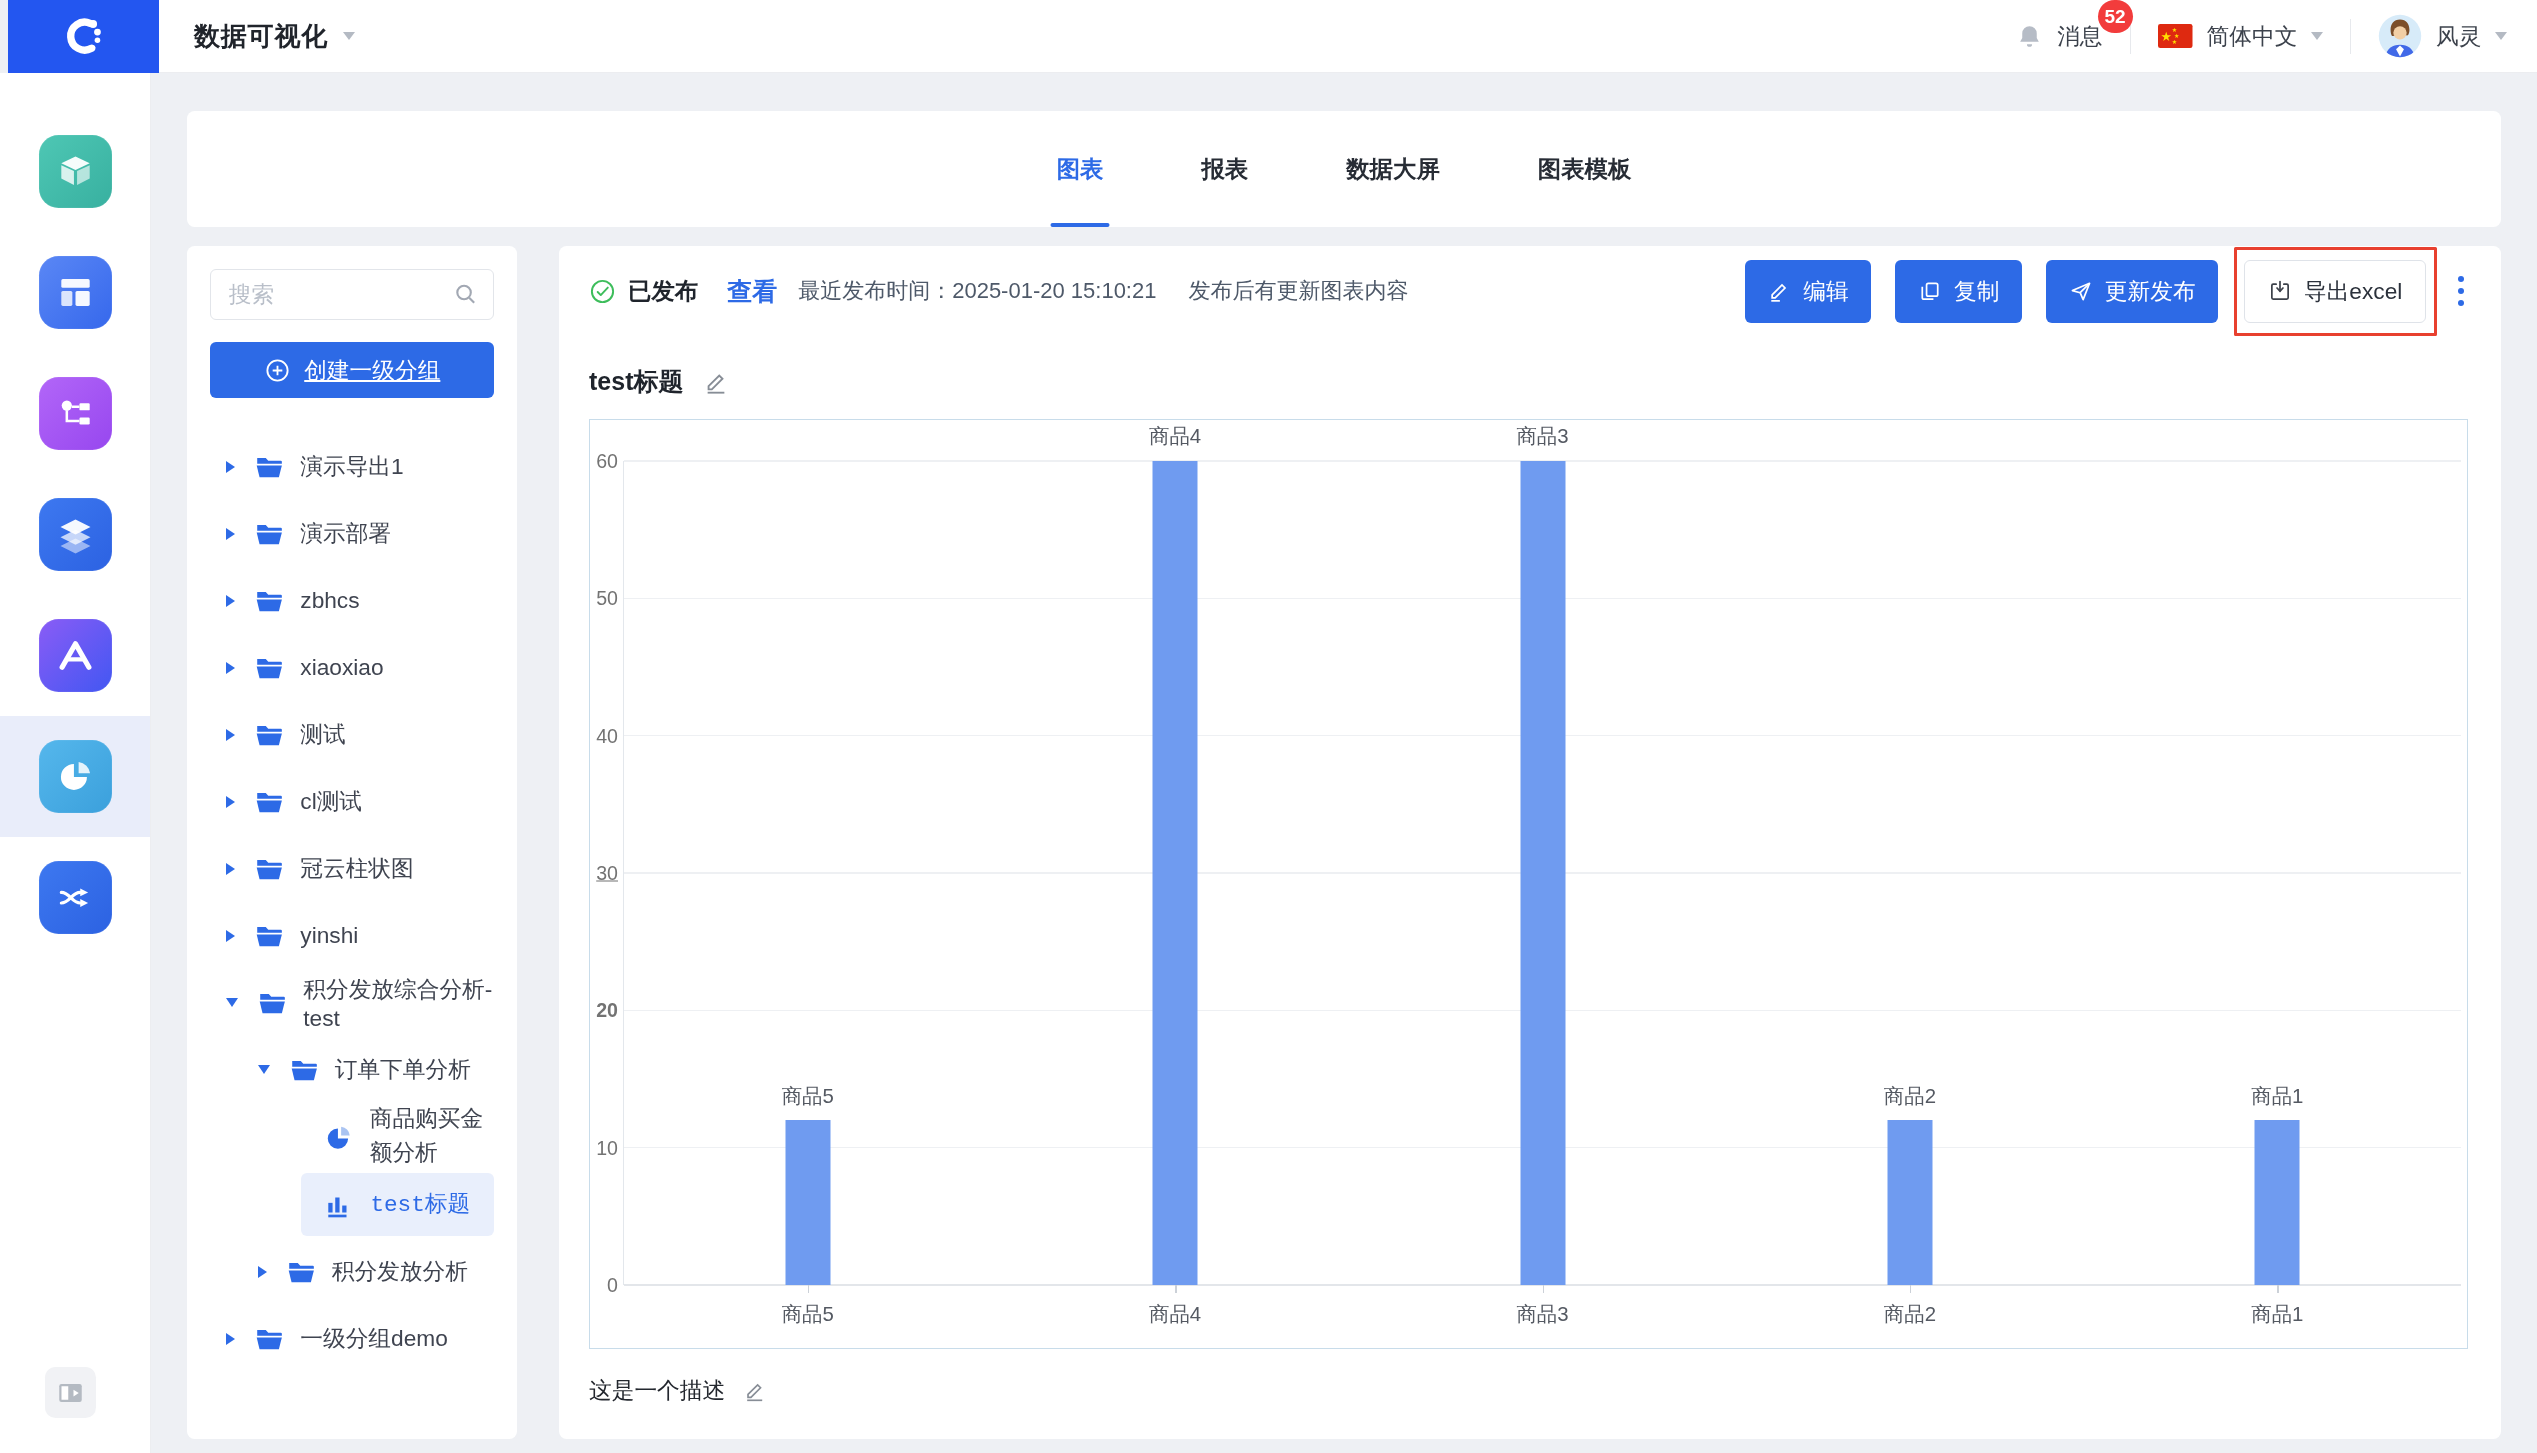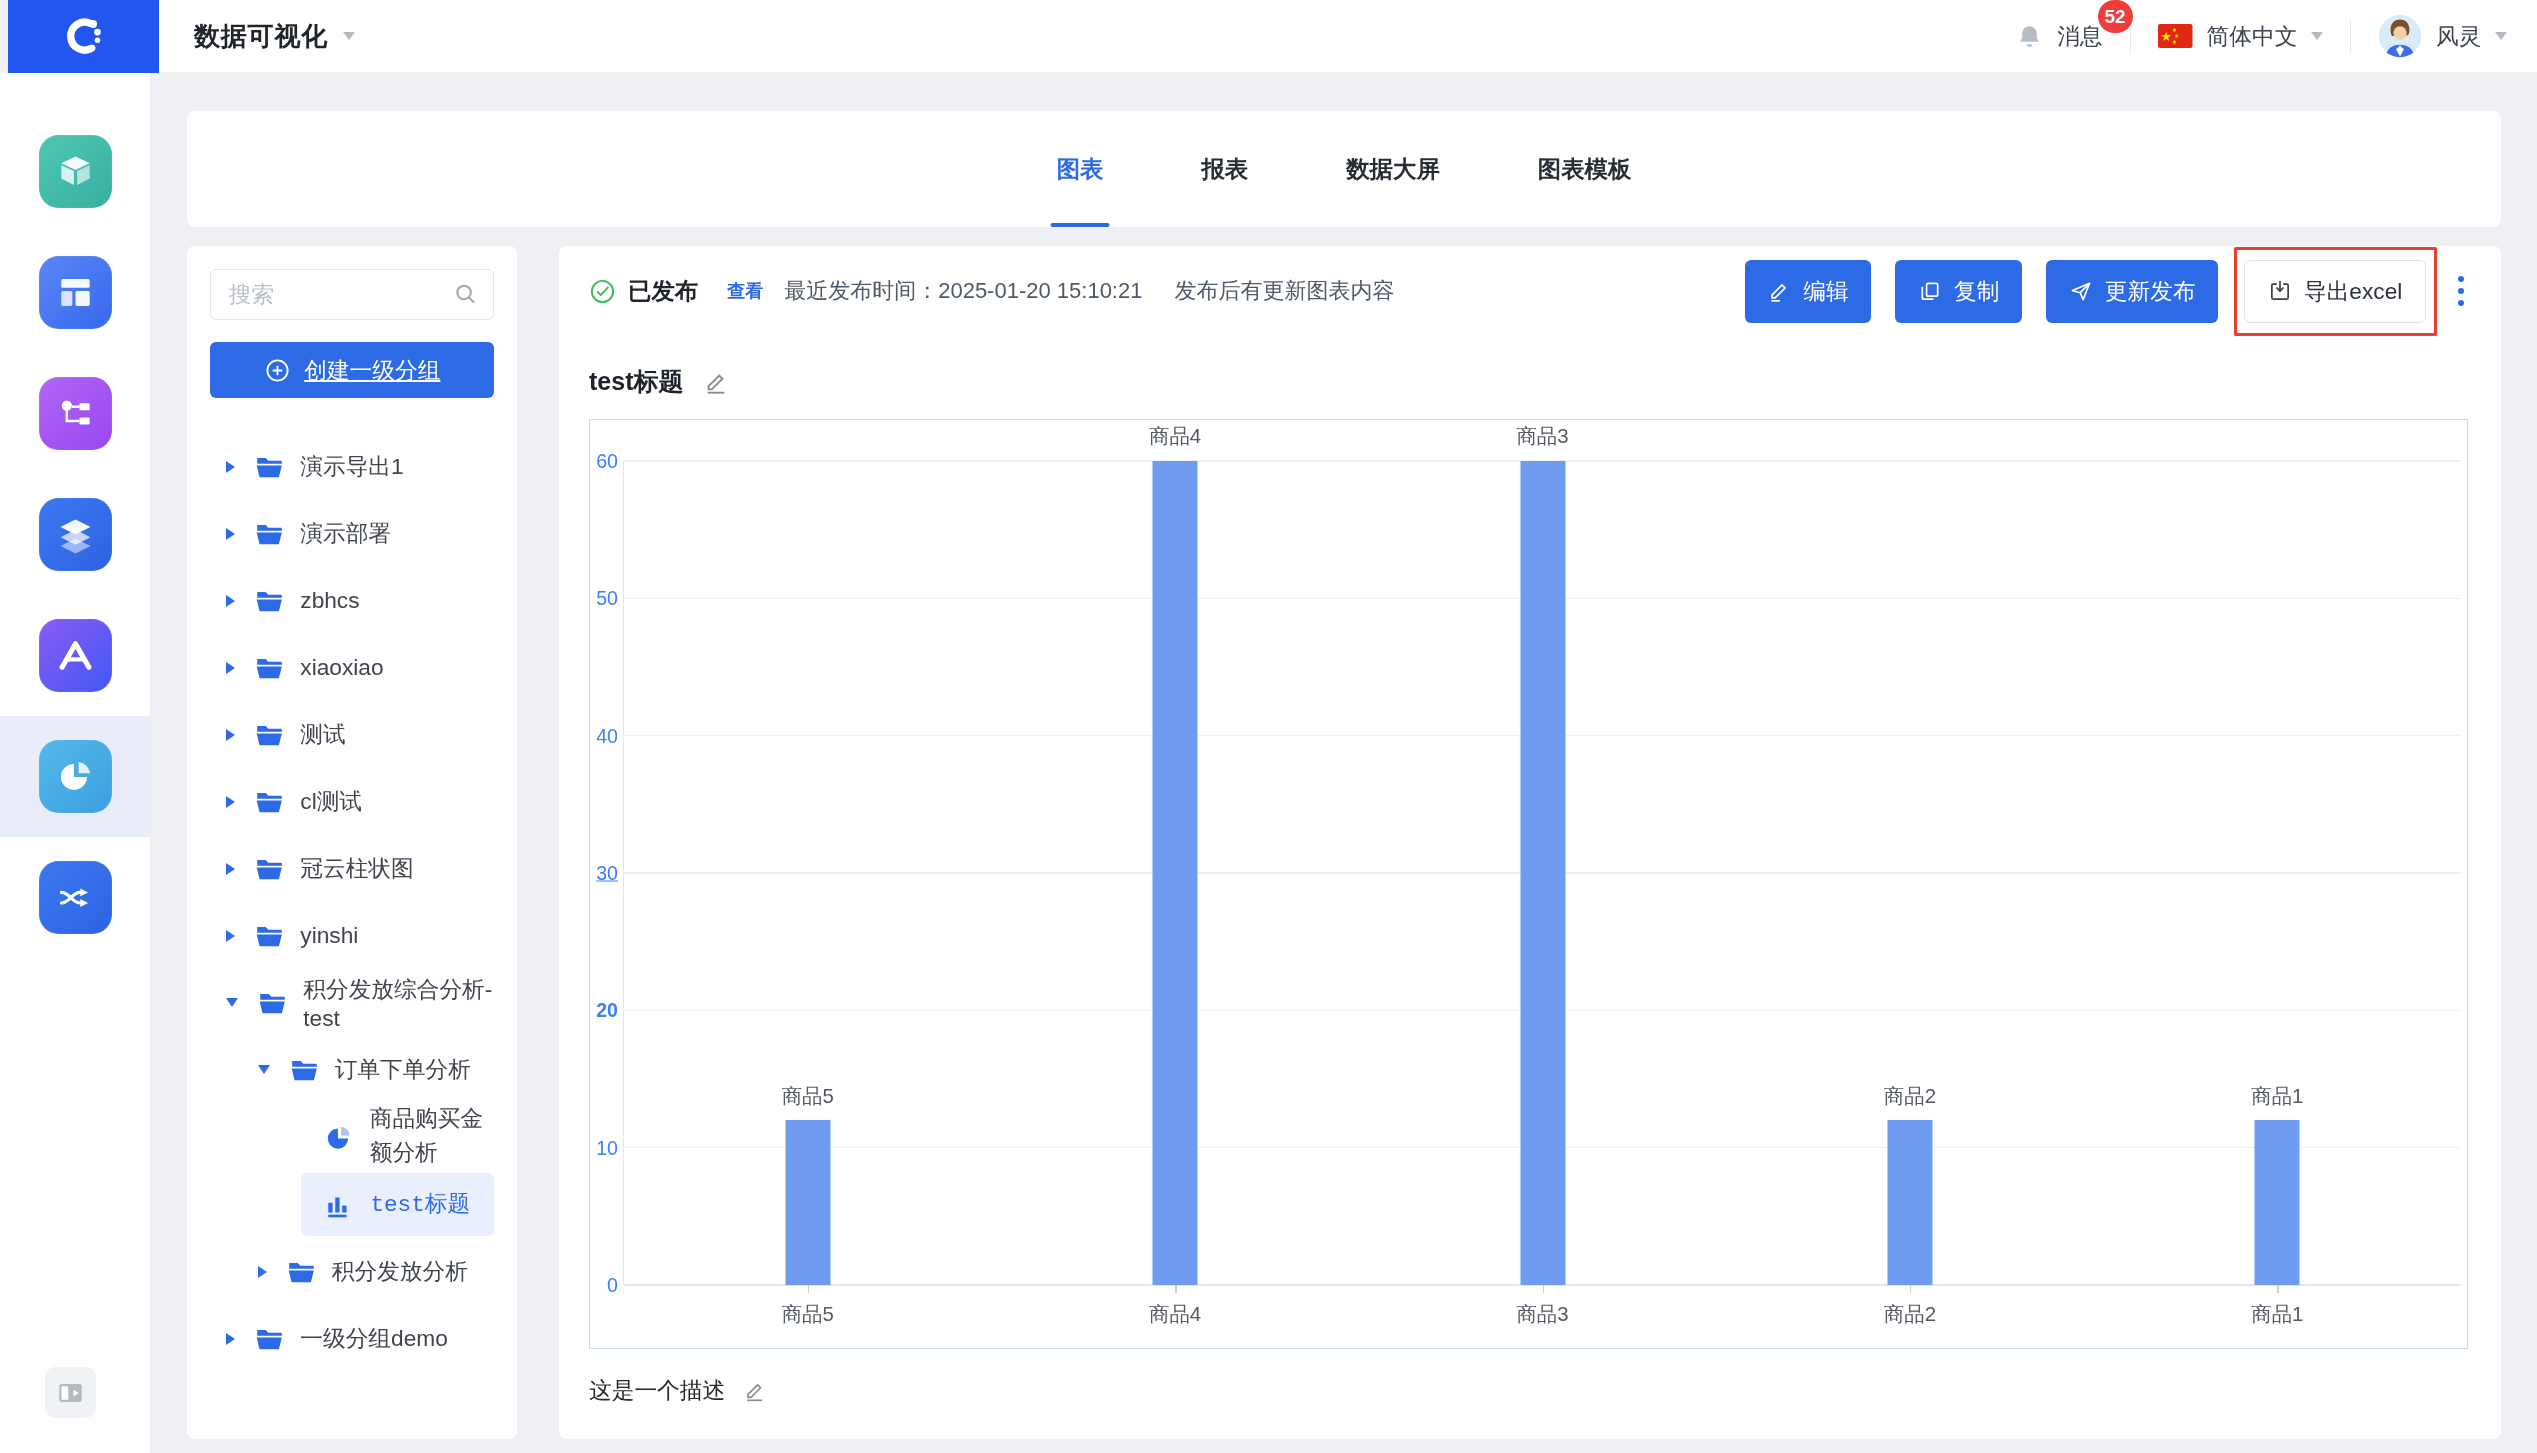--- a/index.html
+++ b/index.html
@@ -59,40 +59,40 @@
   .lvl3 .tlabel{max-width:151px;line-height:1.5;font-family:Liberation Mono, monospace;}
   .tree-row.sel{padding-left:91px;}
   .selpill{flex:1;height:63px;background:#e9effc;border-radius:6px;display:flex;align-items:center;padding-left:22.7px;}
   .selpill .tlabel{color:#2d6ae6;max-width:none;}
   
   .main-card{flex:1;margin-left:42px;background:#fff;border-radius:7.6px;padding:12px 33px 0 30px;position:relative;}
   .status-row{display:flex;align-items:center;height:66px;}
   .status-left{display:flex;align-items:center;}
   .check-icon{width:27px;height:27px;margin-right:12px;flex:none;}
   .status-label{font-size:23.4px;font-weight:700;color:#1f242c;}
-  .view-link{margin-left:29px;font-size:18px;font-weight:600;color:#2d6ae6;cursor:pointer;}
+  .view-link{margin-left:29px;font-size:25px;font-weight:600;color:#2d6ae6;cursor:pointer;}
   .time-text,.update-note{font-size:22px;color:#4e5969;}
   .time-text{margin-left:21px;}
   .update-note{margin-left:32px;}
   .actions{margin-left:auto;display:flex;align-items:center;}
   .btn{height:63px;border:none;border-radius:6px;background:#2d6ae6;color:#fff;font-size:22.7px;display:flex;align-items:center;gap:12px;padding:0 22.7px;margin-left:24px;cursor:pointer;font-family:inherit;white-space:nowrap;}
   .btn svg{width:24px;height:24px;flex:none;}
   .export-wrap{position:relative;margin-left:26px;}
   .btn.secondary{background:#fff;border:1.5px solid #dfe3e9;color:#2b313b;margin-left:0;}
   .red-box{position:absolute;left:-10.6px;right:-10.6px;top:-13px;bottom:-13px;border:3.8px solid #e8402f;border-radius:1.5px;pointer-events:none;}
   .more{margin-left:27px;display:flex;flex-direction:column;align-items:center;cursor:pointer;padding:4.5px;}
   .more i{width:6px;height:6px;border-radius:50%;background:#2d6ae6;margin:3px 0;}
   .title-row{margin-top:41px;display:flex;align-items:center;gap:19.6px;}
   .chart-title{font-size:25px;font-weight:600;color:#1f242c;}
   .edit-icon{width:26px;height:26px;color:#878d96;cursor:pointer;flex:none;}
   .plotbox{margin-top:21px;height:930px;border:1.5px solid #c8dcea;position:relative;background:#fff;}
   .grid-area{position:absolute;left:33px;top:41px;right:6px;bottom:63px;border-left:1.5px solid #e3e7ec;}
   .gridline{position:absolute;left:0;right:0;height:1.5px;background:#eef0f3;}
   .gridline.zero{background:#e3e6ea;}
-  .ytick{position:absolute;left:-35px;width:29px;text-align:right;font-size:19.6px;color:#3b82f6;transform:translateY(50%);}
+  .ytick{position:absolute;left:-35px;width:29px;text-align:right;font-size:19.6px;color:#737373;transform:translateY(50%);}
   .slots{position:absolute;left:0;top:0;right:0;bottom:0;display:flex;}
   .slot{flex:1;position:relative;}
   .bar{position:absolute;bottom:0;left:50%;transform:translateX(-50%);width:45px;}
   .bar-label{position:absolute;left:50%;transform:translateX(-50%);font-size:20.4px;color:#545962;white-space:nowrap;}
   .xtick{position:absolute;top:100%;left:50%;width:1.5px;height:7.6px;background:#ccd1d8;}
   .x-label{position:absolute;top:calc(100% + 15px);left:50%;transform:translateX(-50%);font-size:20.4px;color:#545962;white-space:nowrap;}
   .desc-row{margin-top:26px;display:flex;align-items:center;gap:18px;font-size:22.7px;color:#23272e;}
 </style>
 </head>
 <body>

